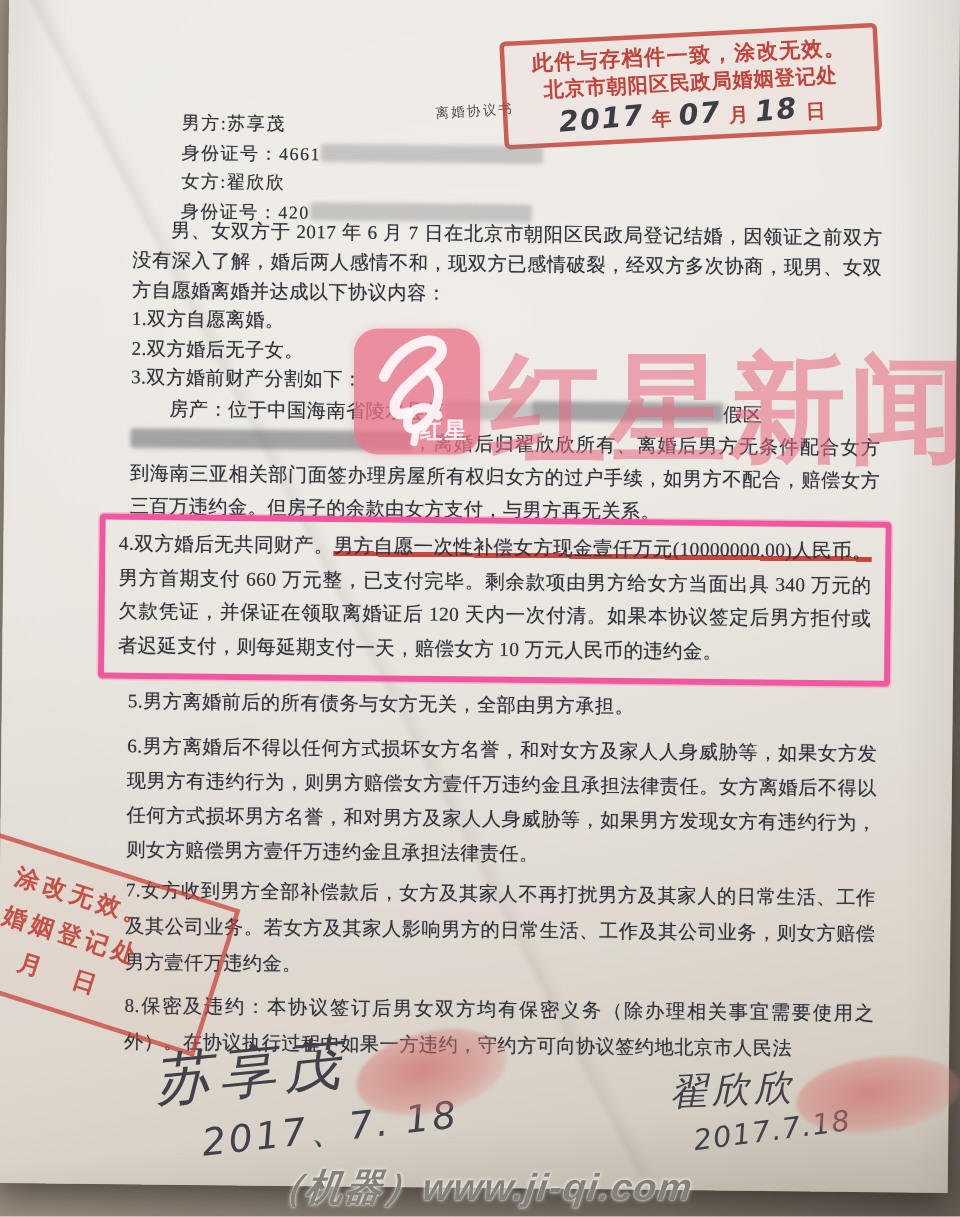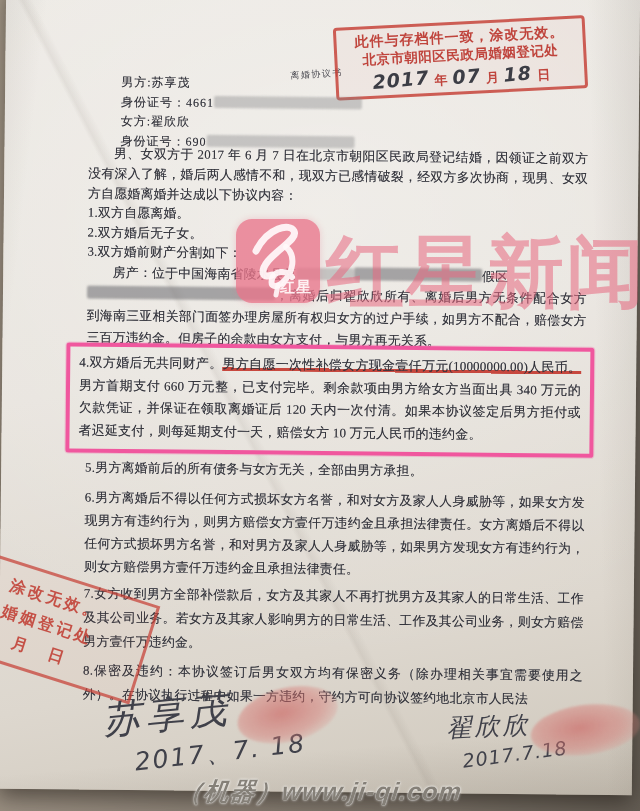--- a/index.html
+++ b/index.html
@@ -87,21 +87,21 @@
         <span>月</span>
         <span class="hand">18</span>
         <span>日</span>
       </div>
     </div>
 
     <div class="party">
       <p>男方:苏享茂</p>
       <p><span>身份证号：4661</span><span class="redact" style="width:148px;"></span></p>
       <p>女方:翟欣欣</p>
-      <p><span>身份证号：690</span><span class="redact" style="width:148px;"></span></p>
+      <p><span>身份证号：420</span><span class="redact" style="width:148px;"></span></p>
     </div>
 
     <p class="para indent" style="top:160px;">男、女双方于 2017 年 6 月 7 日在北京市朝阳区民政局登记结婚，因领证之前双方没有深入了解，婚后两人感情不和，现双方已感情破裂，经双方多次协商，现男、女双方自愿婚离婚并达成以下协议内容：</p>
 
     <p class="para" style="top:219px;">1.双方自愿离婚。</p>
     <p class="para" style="top:239px;">2.双方婚后无子女。</p>
     <p class="para" style="top:258px;">3.双方婚前财产分割如下：</p>
 
     <p class="para indent" style="top:279px;"><span>房产：位于中国海南省陵水县菜</span><span class="redact" style="width:58px;"></span><span class="redact dark" style="width:128px;"></span><span>假区</span></p>
 

